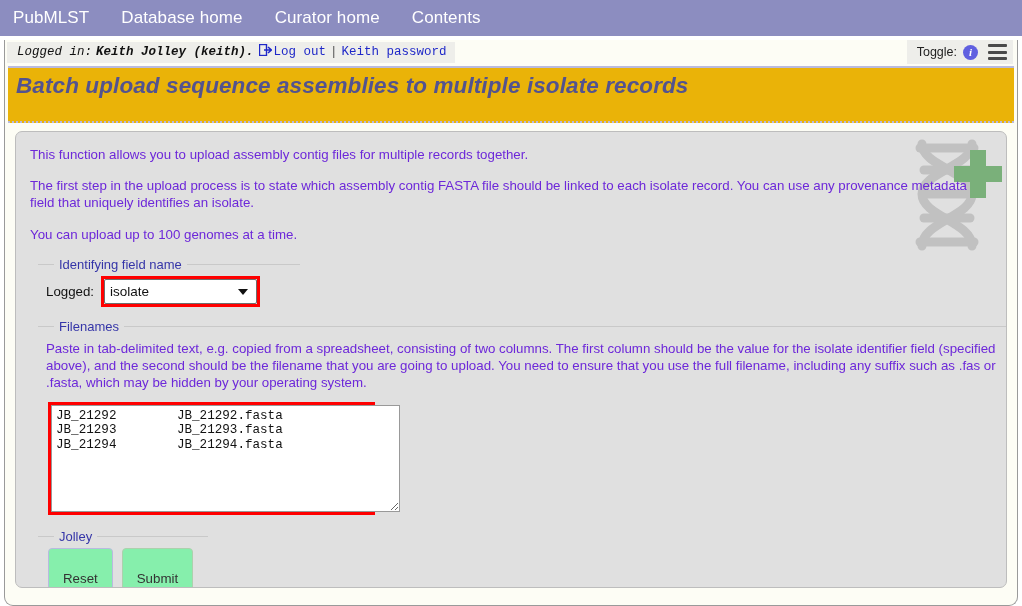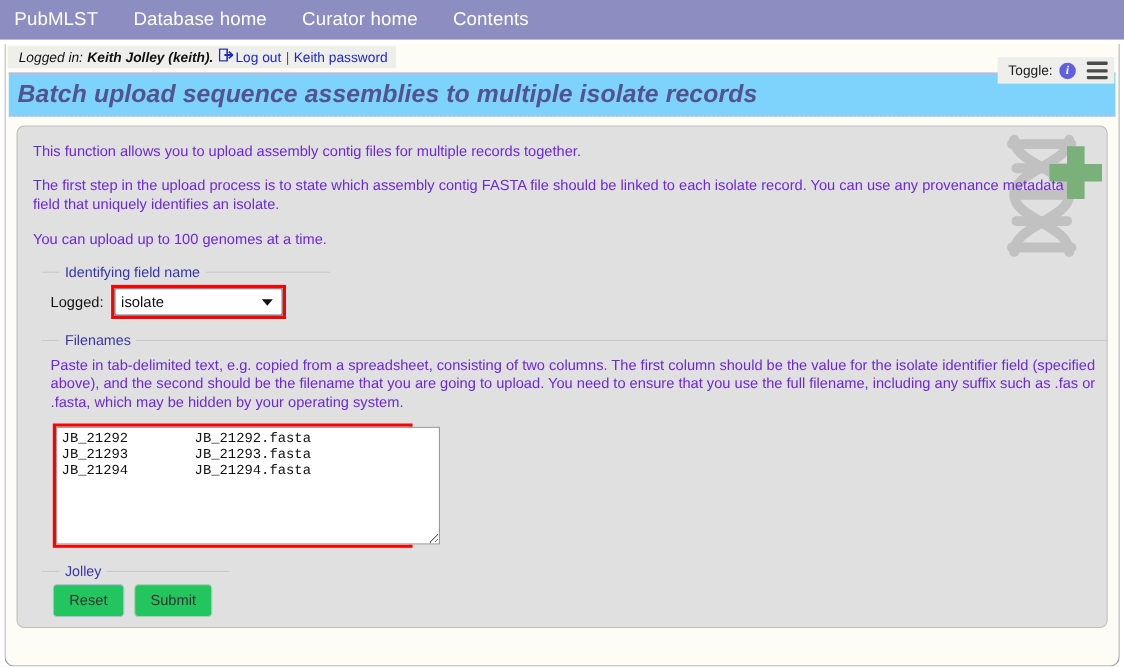--- a/index.html
+++ b/index.html
@@ -48,35 +48,36 @@
     align-items: center;
   }
   #loginpanel {
     background: #eeeeea;
     padding: 2px 8px 3px 10px;
     font-size: 12.5px;
     color: #111;
     display: flex;
     align-items: center;
     white-space: nowrap;
+    font-family: Liberation Mono, monospace;
   }
   #loginpanel .li-label { font-style: italic; }
   #loginpanel .li-user { font-style: italic; font-weight: bold; margin-left: 4px; }
   #loginpanel .logout-arrow {
     display: inline-block;
     margin: 0 2px 0 5px;
     color: #1f1fd0;
     font-size: 12px;
   }
   #loginpanel a { color: #1f28c8; text-decoration: none; }
   #loginpanel .sep { color: #555; margin: 0 4px; }
 
   #togglepanel {
     position: absolute;
-    right: 2px; top: 12px;
+    right: 2px; top: 0;
     background: #eeeeea;
     height: 24px;
     display: flex;
     align-items: center;
     padding: 0 6px 0 10px;
     gap: 6px;
     font-size: 12.5px;
     color: #222;
   }
   .info-icon {
@@ -92,24 +93,24 @@
     width: 19px; height: 16px;
     display: flex; flex-direction: column; justify-content: space-between;
     cursor: pointer;
     margin-left: 4px;
   }
   .hamburger span { display:block; height: 3px; background: #4a4a4a; border-radius: 1px; }
 
   
   #titlebar {
     margin: 2px 3px 0 3px;
-    background: #7dd3fc;
+    background: #eab308;
     border-top: 2px solid #b9bade;
     border-bottom: 2px dotted #b9bade;
-    padding: 5px 0 5px 8px;
+    padding: 5px 0 22px 8px;
   }
   #titlebar h1 {
     margin: 0;
     font-size: 22.5px;
     font-style: italic;
     font-weight: bold;
     color: #53538f;
     letter-spacing: .1px;
   }
 
@@ -211,22 +212,22 @@
     white-space: pre;
     tab-size: 8;
   }
 
   #fs-action { width: 170px; margin-left: 8px; margin-top: 8px; }
   #actionrow { display: flex; gap: 9px; padding-left: 10px; }
   button.act {
     font-family: "Liberation Sans", sans-serif;
     font-size: 13.3px;
     color: #333;
-    background: #22c55e;
-    padding: 6px 14px 7px 14px;
+    background: #86efac;
+    padding: 22px 14px 7px 14px;
     border-radius: 4px;
     cursor: pointer;
   }
   button.reset  { border: 1px solid #b9b9e0; }
   button.submit { border: 1px solid #add0ad; }
 </style>
 </head>
 <body>
 
 <div id="topnav">

